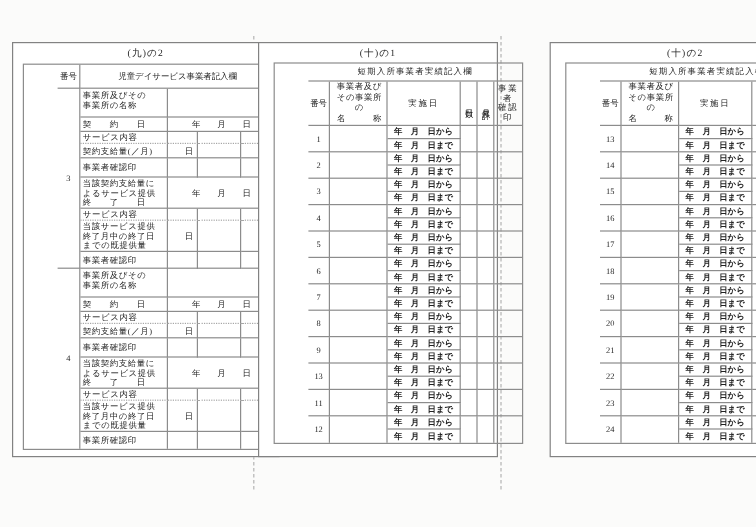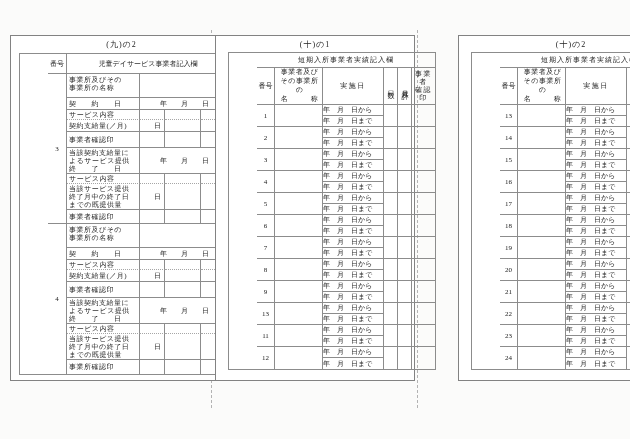--- a/index.html
+++ b/index.html
@@ -44,21 +44,21 @@
   .t1 tbody:last-child td.num{border-bottom:none;}
 
   
   .t2{width:178px;margin:2px 0 0 12px;}
   .t2 .trow{height:15px;} .t2 .trow th{border-right:none;letter-spacing:1px;}
   .t2 .hrow{height:30px;}
   .t2 th.name{text-align:center;padding-left:2px;line-height:9px;letter-spacing:0.5px;}
   .t2 .vert{writing-mode:vertical-rl;text-orientation:upright;margin:0 auto;letter-spacing:1px;}
   .t2 tr.half{height:11px;}
   .t2 td.seal{border-right:none;}
-  .t2 td.date{text-align:left;}
+  .t2 td.date{text-align:center;font-weight:bold;}
   .t2 tbody:last-child td{border-bottom:none;}
   .t2 tbody:last-child td.from{border-bottom:1px solid #8c8c8c;}
 </style>
 </head>
 <body>
 
 <div class="cutline" style="left:211px"></div>
 <div class="cutline" style="left:417px"></div>
 
 <div class="panel" id="p1">

